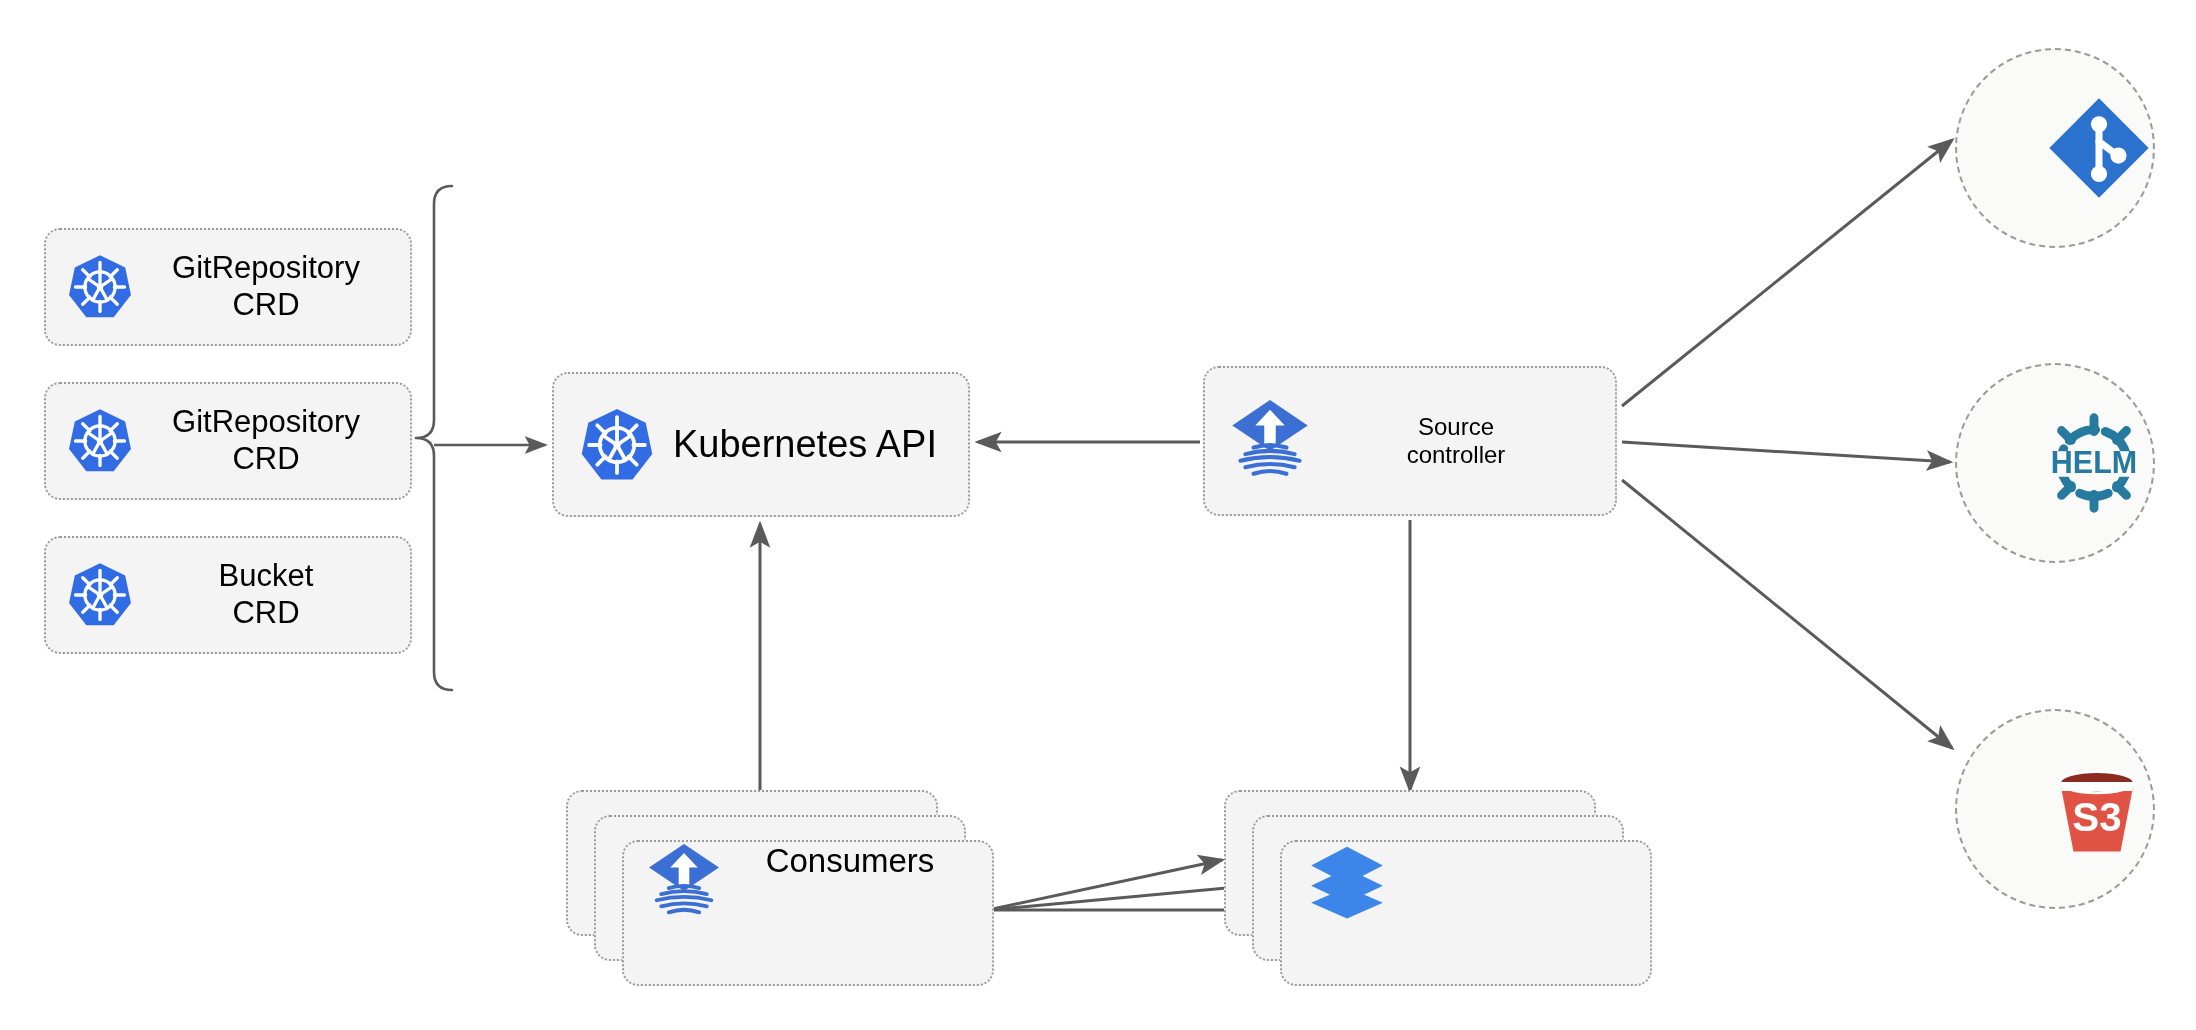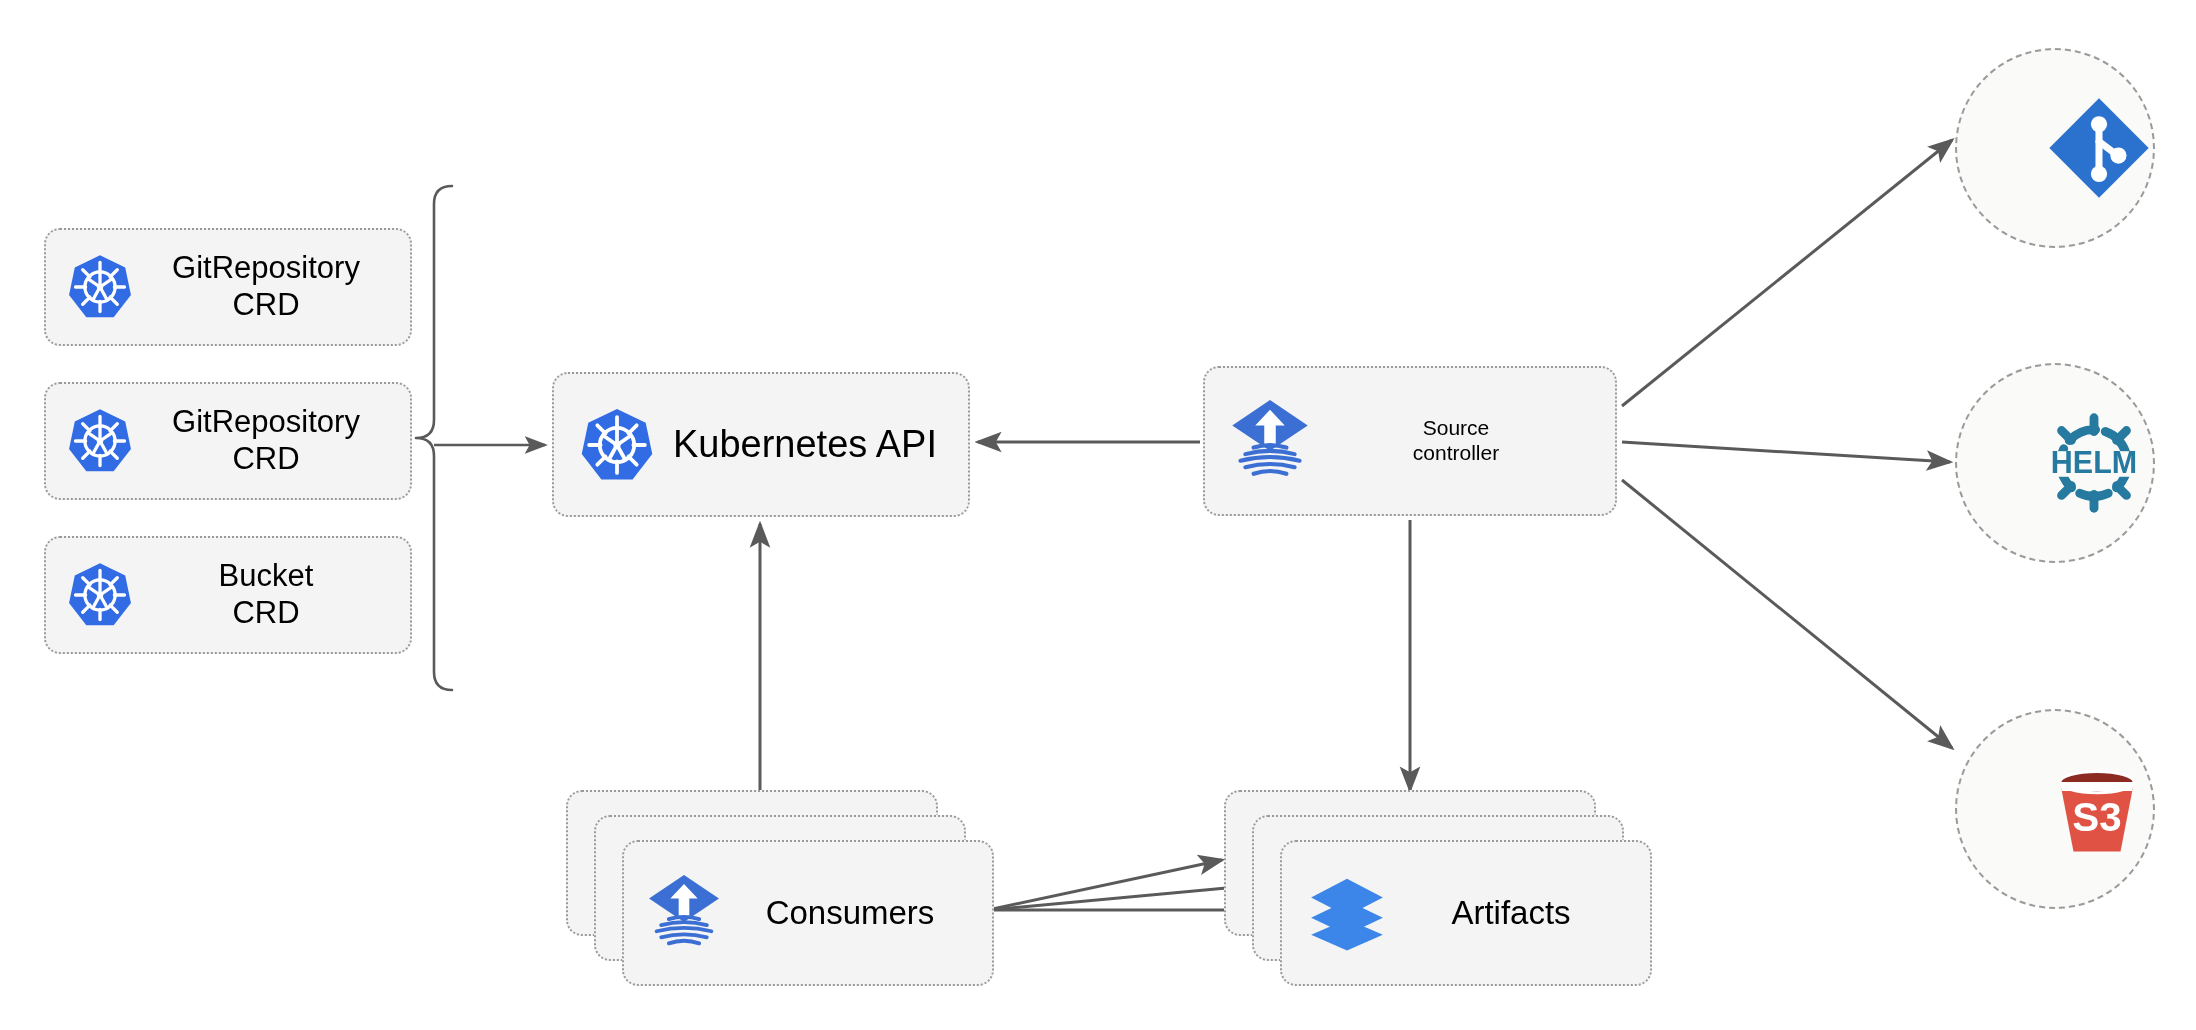--- a/index.html
+++ b/index.html
@@ -66,39 +66,39 @@
     padding: 0 16px 0 22px;
   }
   #node-k8s-api .node-label { font-size: 38px; }
 
   
   #node-source-controller {
     left: 1203px; top: 366px;
     width: 414px; height: 150px;
     padding: 0 14px 0 24px;
   }
-  #node-source-controller .node-label { font-size: 21px; text-align: center; }
+  #node-source-controller .node-label { font-size: 24px; text-align: center; }
 
   
   .stack {
     position: absolute;
     z-index: 3;
   }
   .stack .sheet {
     position: absolute;
     box-sizing: border-box;
     background: #f4f4f4;
     border: 2px dotted #9a9a9a;
     border-radius: 16px;
   }
   .stack .sheet.s1 { left: 0px;  top: 0px;  }
   .stack .sheet.s2 { left: 28px; top: 25px; }
   .stack .sheet.s3 {
     left: 56px; top: 50px;
-    display: flex; align-items: center;
+    display: flex; 
     z-index: 2;
   }
   #node-consumers, #node-artifacts { width: 428px; height: 196px; }
   #node-consumers .sheet, #node-artifacts .sheet { width: 372px; height: 146px; }
   #node-consumers .sheet.s3 { padding: 0 14px 0 22px; }
   #node-artifacts  .sheet.s3 { padding: 0 14px 0 26px; }
   .stack .node-label { font-size: 33px; }
 
   
   .circle-node {
@@ -287,21 +287,20 @@
     <div class="sheet s1"></div>
     <div class="sheet s2"></div>
     <div class="sheet s3">
       <svg class="node-icon" width="78" height="78" viewBox="0 0 100 100">
         <path d="M50 6 L96 30 L50 54 L4 30 Z" fill="#3b86e8"></path>
         <path d="M50 40 L78 54 L50 68 L22 54 Z" fill="#ffffff"></path>
         <path d="M50 34 L96 56 L50 78 L4 56 Z" fill="#3b86e8"></path>
         <path d="M50 62 L78 75 L50 88 L22 75 Z" fill="#ffffff"></path>
         <path d="M50 58 L96 78 L50 98 L4 78 Z" fill="#3b86e8"></path>
       </svg>
-      <div class="node-label">Artifacts</div>
     </div>
   </div>
 
   <div class="circle-node" id="node-git">
     <svg width="108" height="108" viewBox="0 0 100 100">
       <path d="M50 4 L96 50 L50 96 L4 50 Z" fill="#2b72cf"></path>
       <g stroke="#ffffff" stroke-width="6.5" stroke-linecap="round" fill="none">
         <line x1="50" y1="26" x2="50" y2="74"></line>
         <line x1="50" y1="44" x2="66" y2="56"></line>
       </g>

